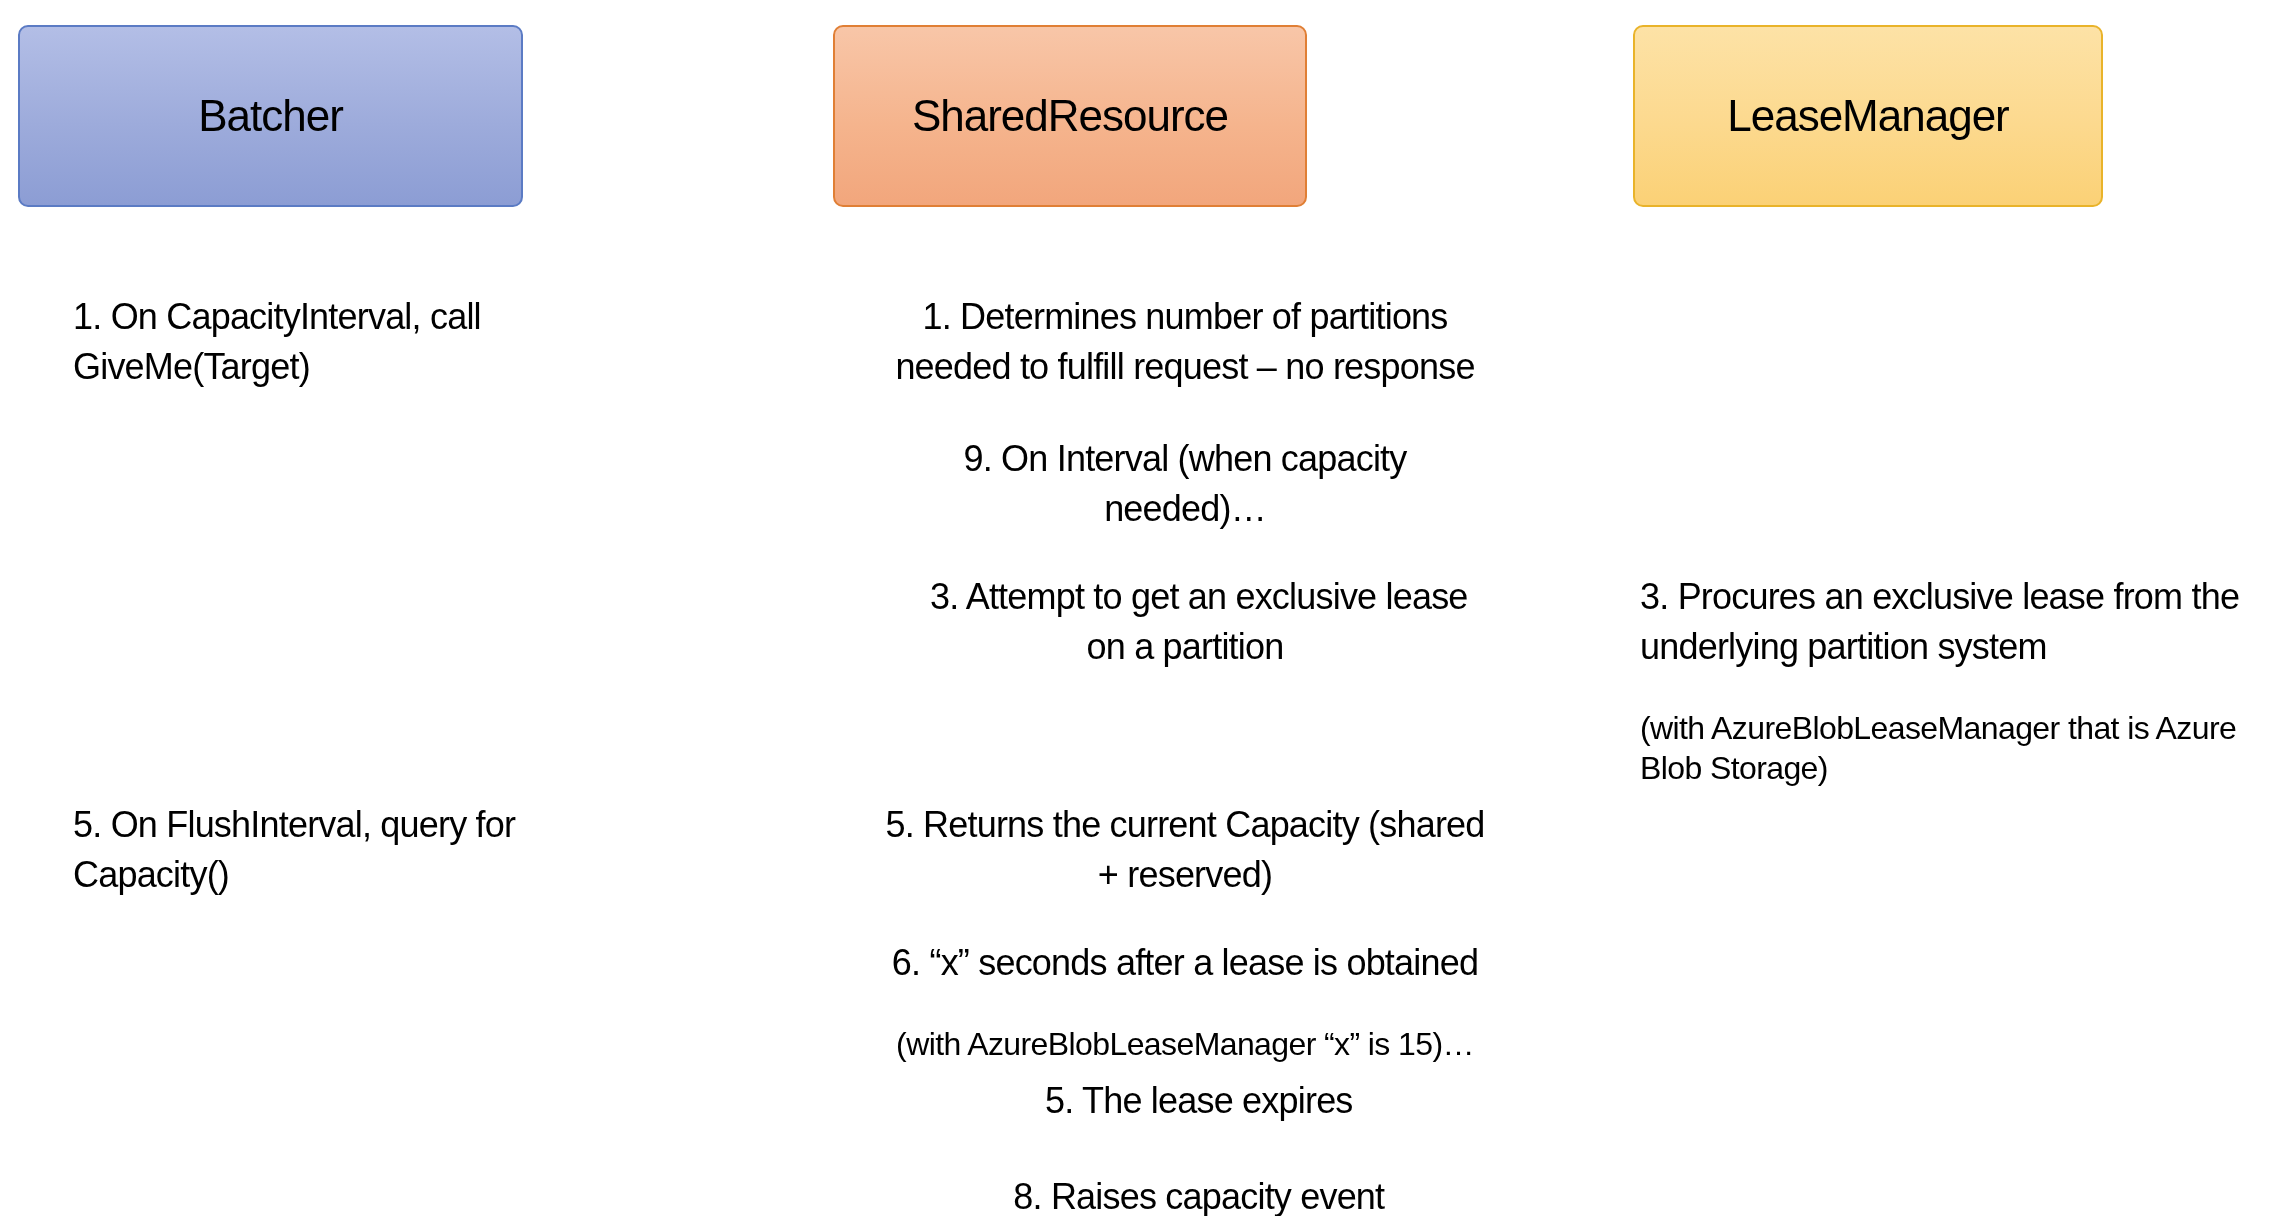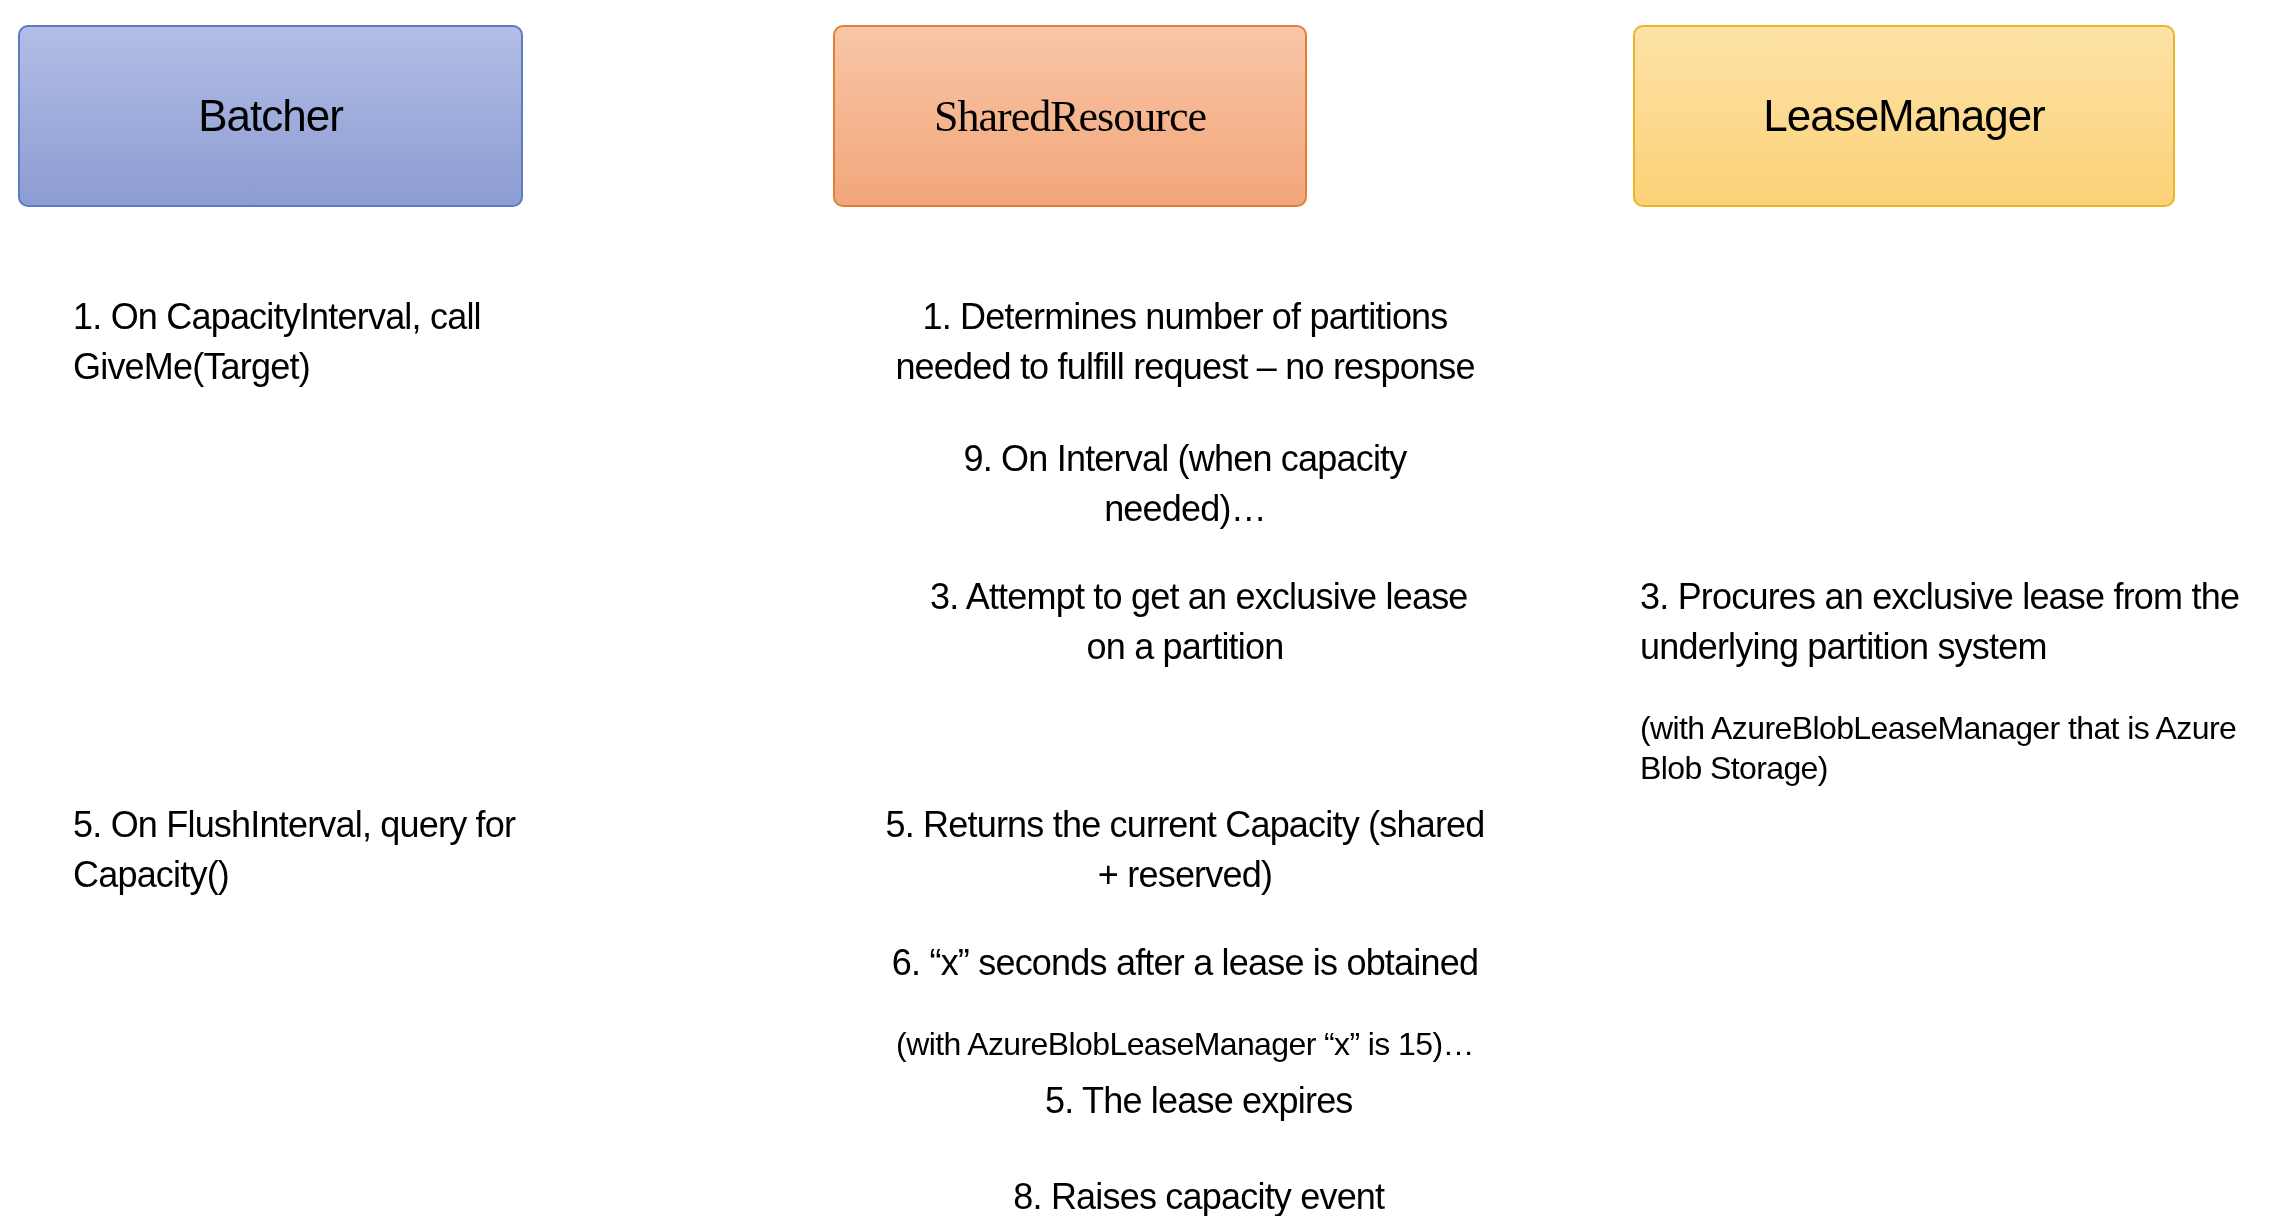--- a/index.html
+++ b/index.html
@@ -36,25 +36,24 @@
     left: 18px;
     width: 505px;
     background: linear-gradient(180deg, #b3bee6 0%, #9dabdb 55%, #8c9dd4 100%);
     border: 2px solid #5b7bc4;
   }
   #box-shared {
     left: 833px;
     width: 474px;
     background: linear-gradient(180deg, #f8c6a8 0%, #f5b48d 55%, #f2a67c 100%);
     border: 2px solid #e07f35;
-    font-family: Liberation Serif, serif;
   }
   #box-lease {
     left: 1633px;
-    width: 542px;
+    width: 470px;
     background: linear-gradient(180deg, #fde2a6 0%, #fcd98e 55%, #fbd176 100%);
     border: 2px solid #e9b32a;
   }
   .item {
     position: absolute;
     white-space: pre-wrap;
   }
   .item .main {
     font-size: 36px;
     line-height: 50px;

